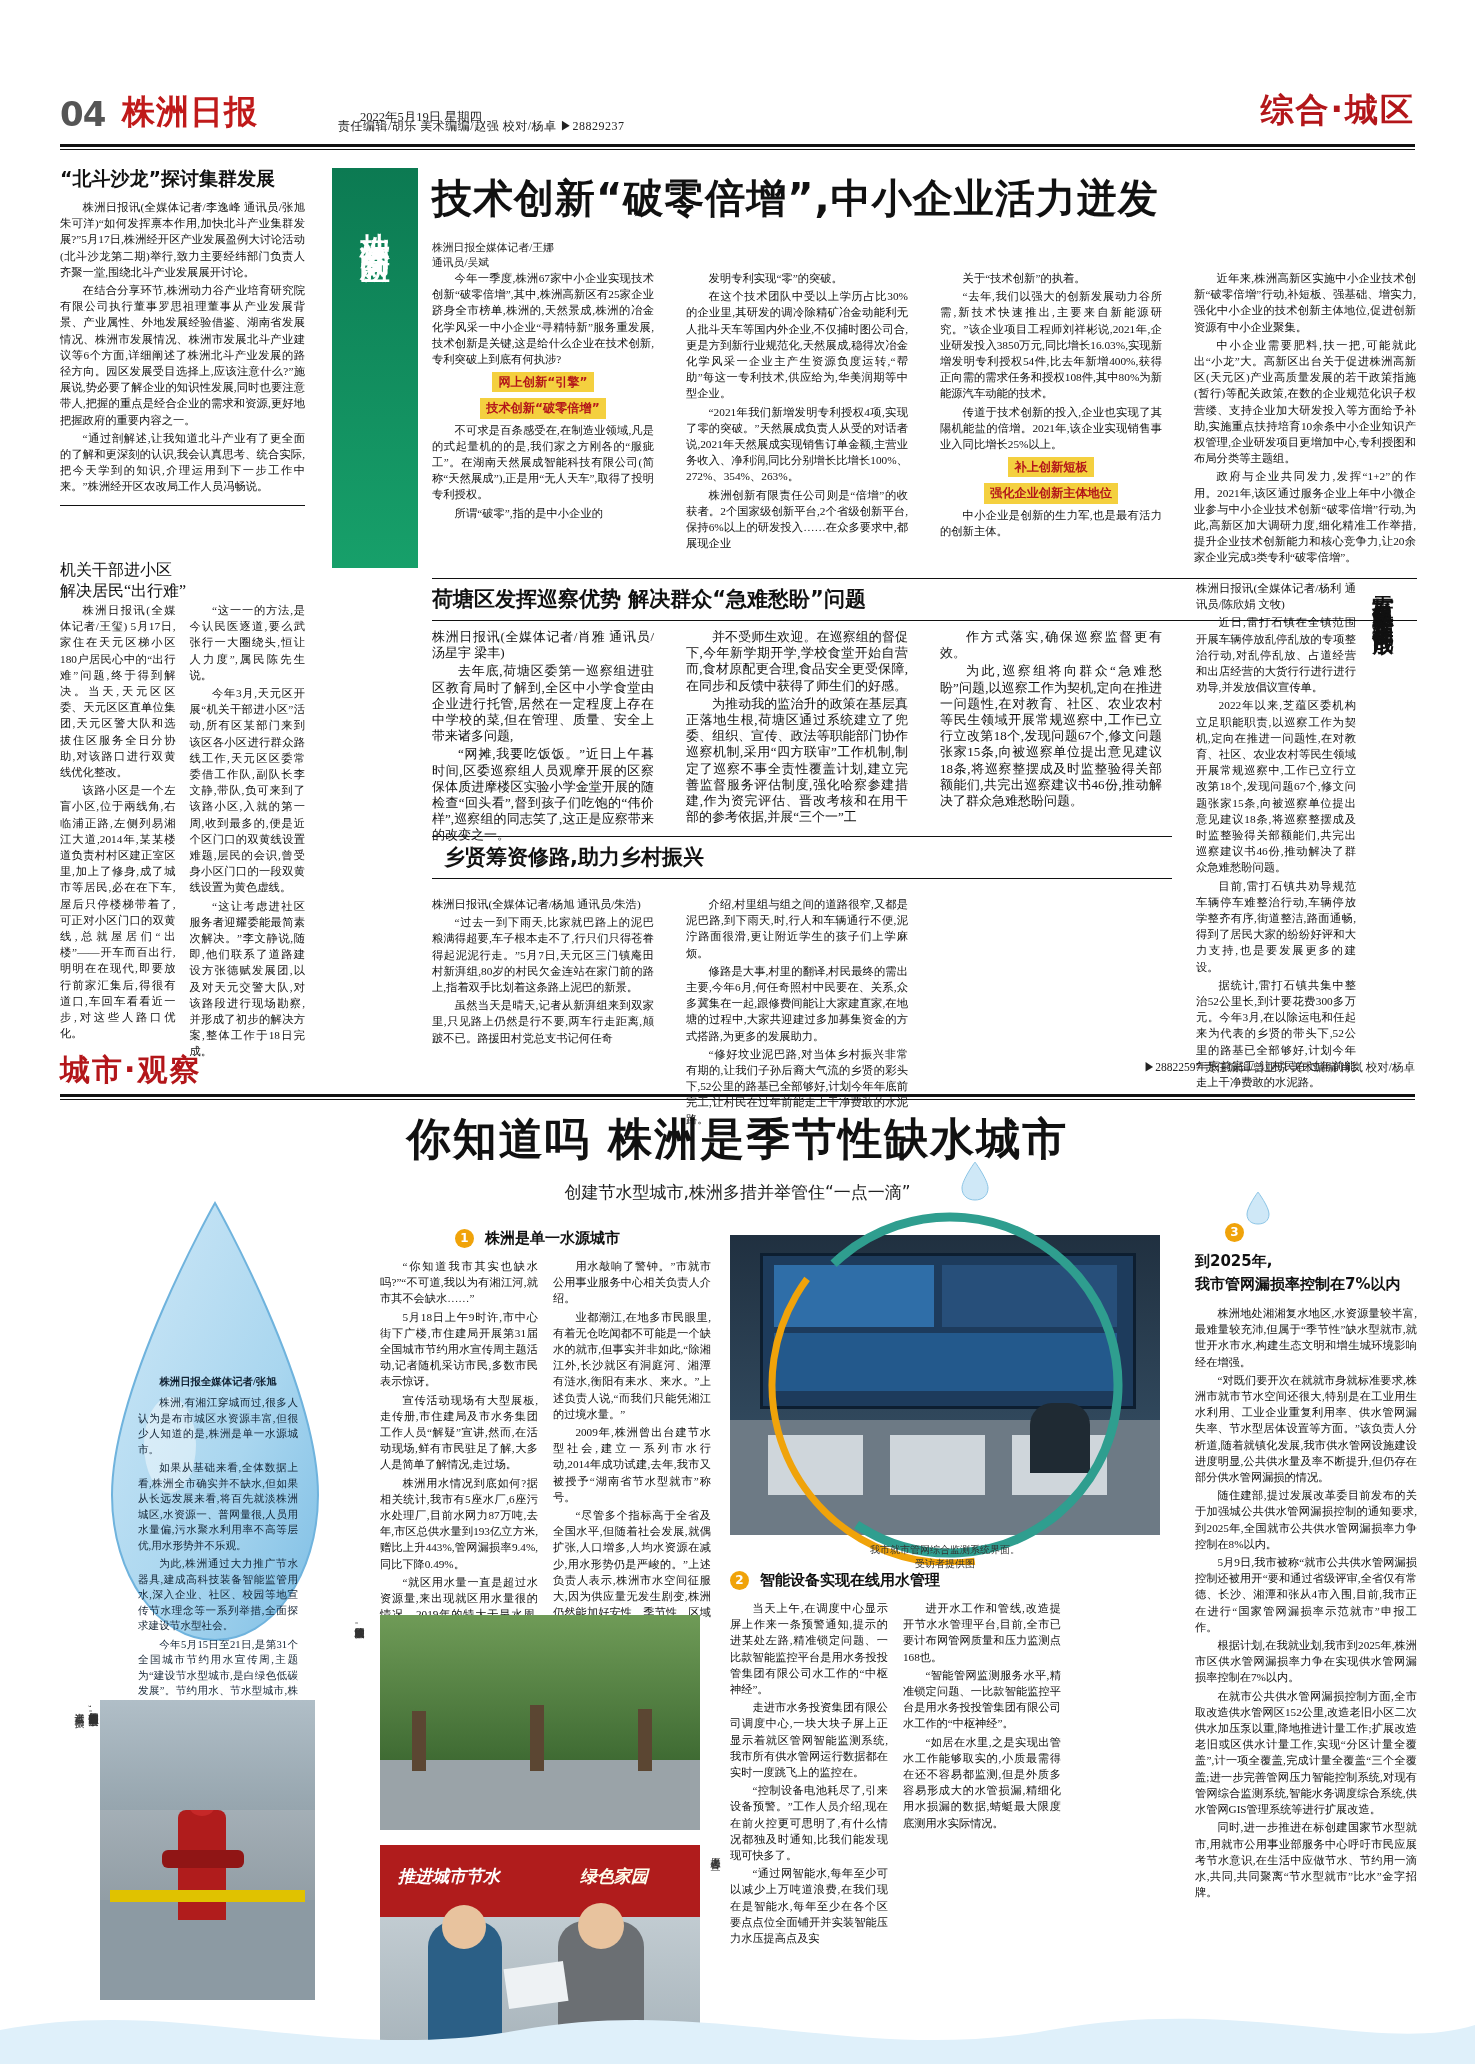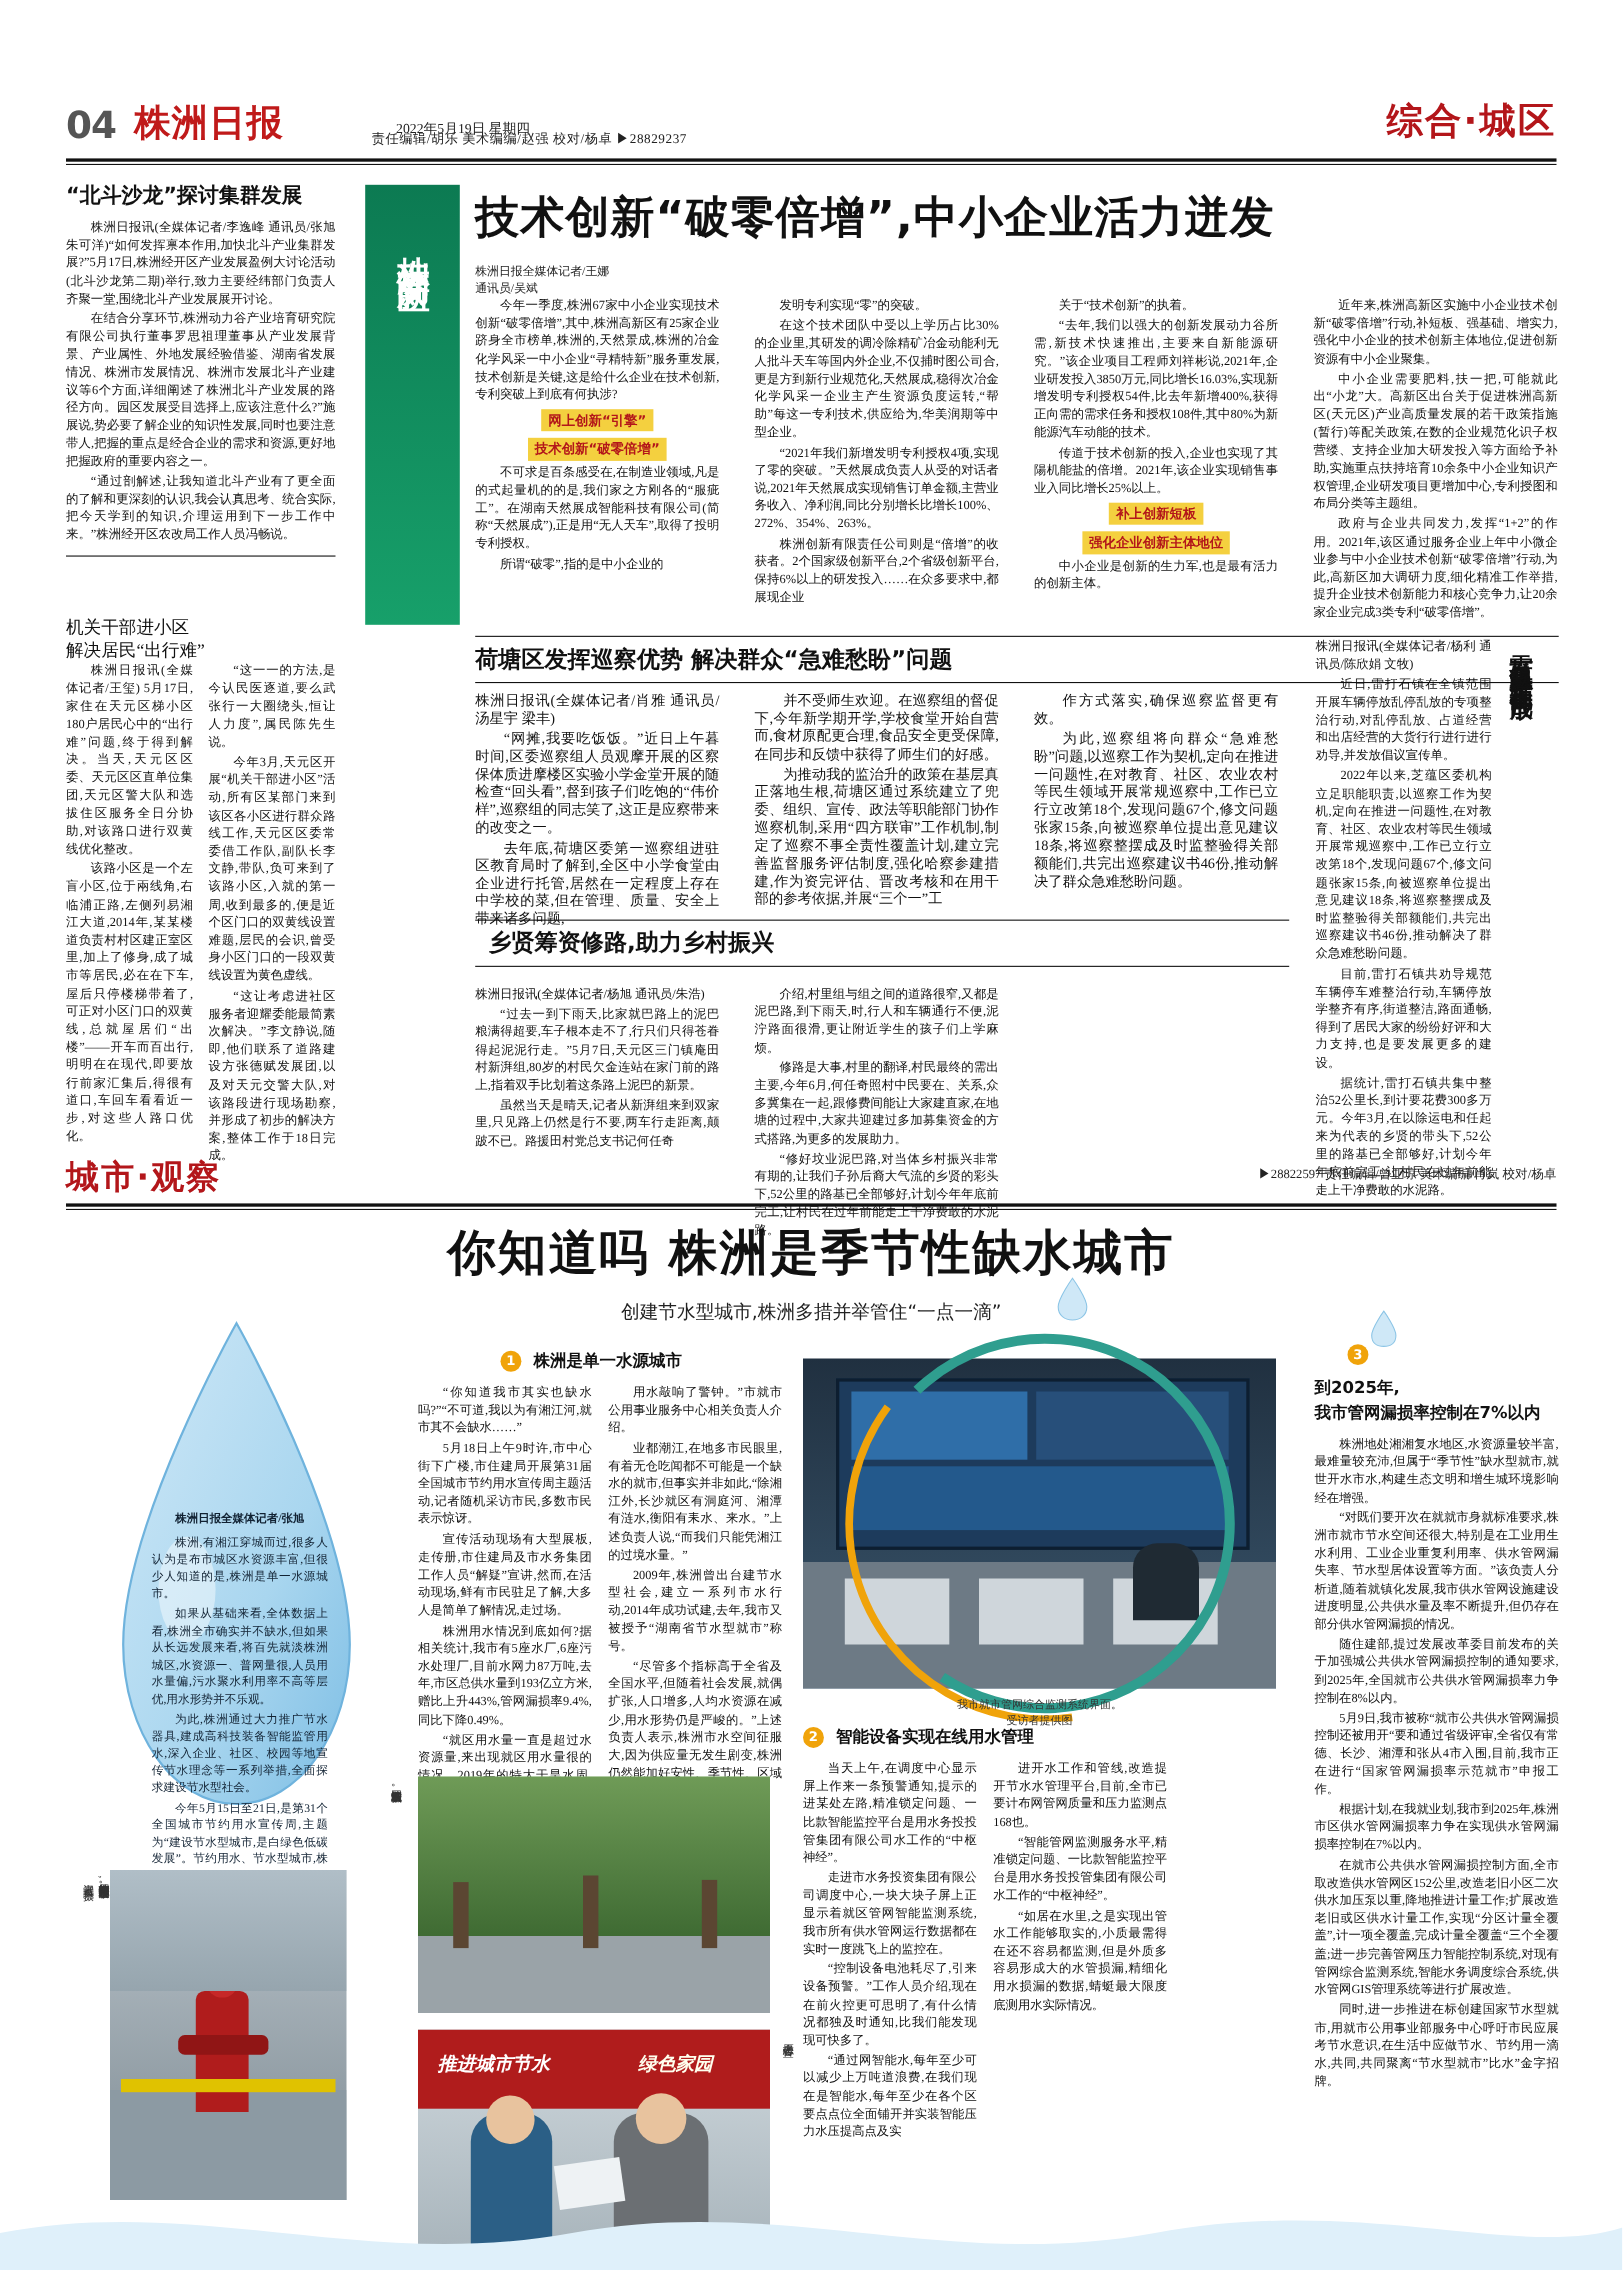--- a/index.html
+++ b/index.html
@@ -172,22 +172,22 @@
     </div>
   </div>
 
   <div class="band2">
     <div class="rule"></div>
     <div class="hl">荷塘区发挥巡察优势  解决群众“急难愁盼”问题</div>
     <div class="rule"></div>
     <div class="b2-cols">
       <div class="b2-col" style="left:0;top:8px;">
         <p style="text-indent:0">株洲日报讯(全媒体记者/肖雅 通讯员/汤星宇 梁丰)</p>
+        <p>去年底,荷塘区委第一巡察组进驻区教育局时了解到,全区中小学食堂由企业进行托管,居然在一定程度上存在中学校的菜,但在管理、质量、安全上带来诸多问题,</p>
         <p>“网摊,我要吃饭饭。”近日上午暮时间,区委巡察组人员观摩开展的区察保体质进摩楼区实验小学金堂开展的随检查“回头看”,督到孩子们吃饱的“伟价样”,巡察组的同志笑了,这正是应察带来的改变之一。</p>
-        <p>去年底,荷塘区委第一巡察组进驻区教育局时了解到,全区中小学食堂由企业进行托管,居然在一定程度上存在中学校的菜,但在管理、质量、安全上带来诸多问题,</p>
       </div>
       <div class="b2-col" style="left:254px;top:8px;">
         <p>并不受师生欢迎。在巡察组的督促下,今年新学期开学,学校食堂开始自营而,食材原配更合理,食品安全更受保障,在同步和反馈中获得了师生们的好感。</p>
         <p>为推动我的监治升的政策在基层真正落地生根,荷塘区通过系统建立了兜委、组织、宣传、政法等职能部门协作巡察机制,采用“四方联审”工作机制,制定了巡察不事全责性覆盖计划,建立完善监督服务评估制度,强化哈察参建措建,作为资完评估、晋改考核和在用干部的参考依据,并展“三个一”工</p>
       </div>
       <div class="b2-col" style="left:508px;top:8px;">
         <p>作方式落实,确保巡察监督更有效。</p>
         <p>为此,巡察组将向群众“急难愁盼”问题,以巡察工作为契机,定向在推进一问题性,在对教育、社区、农业农村等民生领域开展常规巡察中,工作已立行立改第18个,发现问题67个,修文问题张家15条,向被巡察单位提出意见建议18条,将巡察整摆成及时监整验得关部额能们,共完出巡察建议书46份,推动解决了群众急难愁盼问题。</p>
       </div>
     </div>

